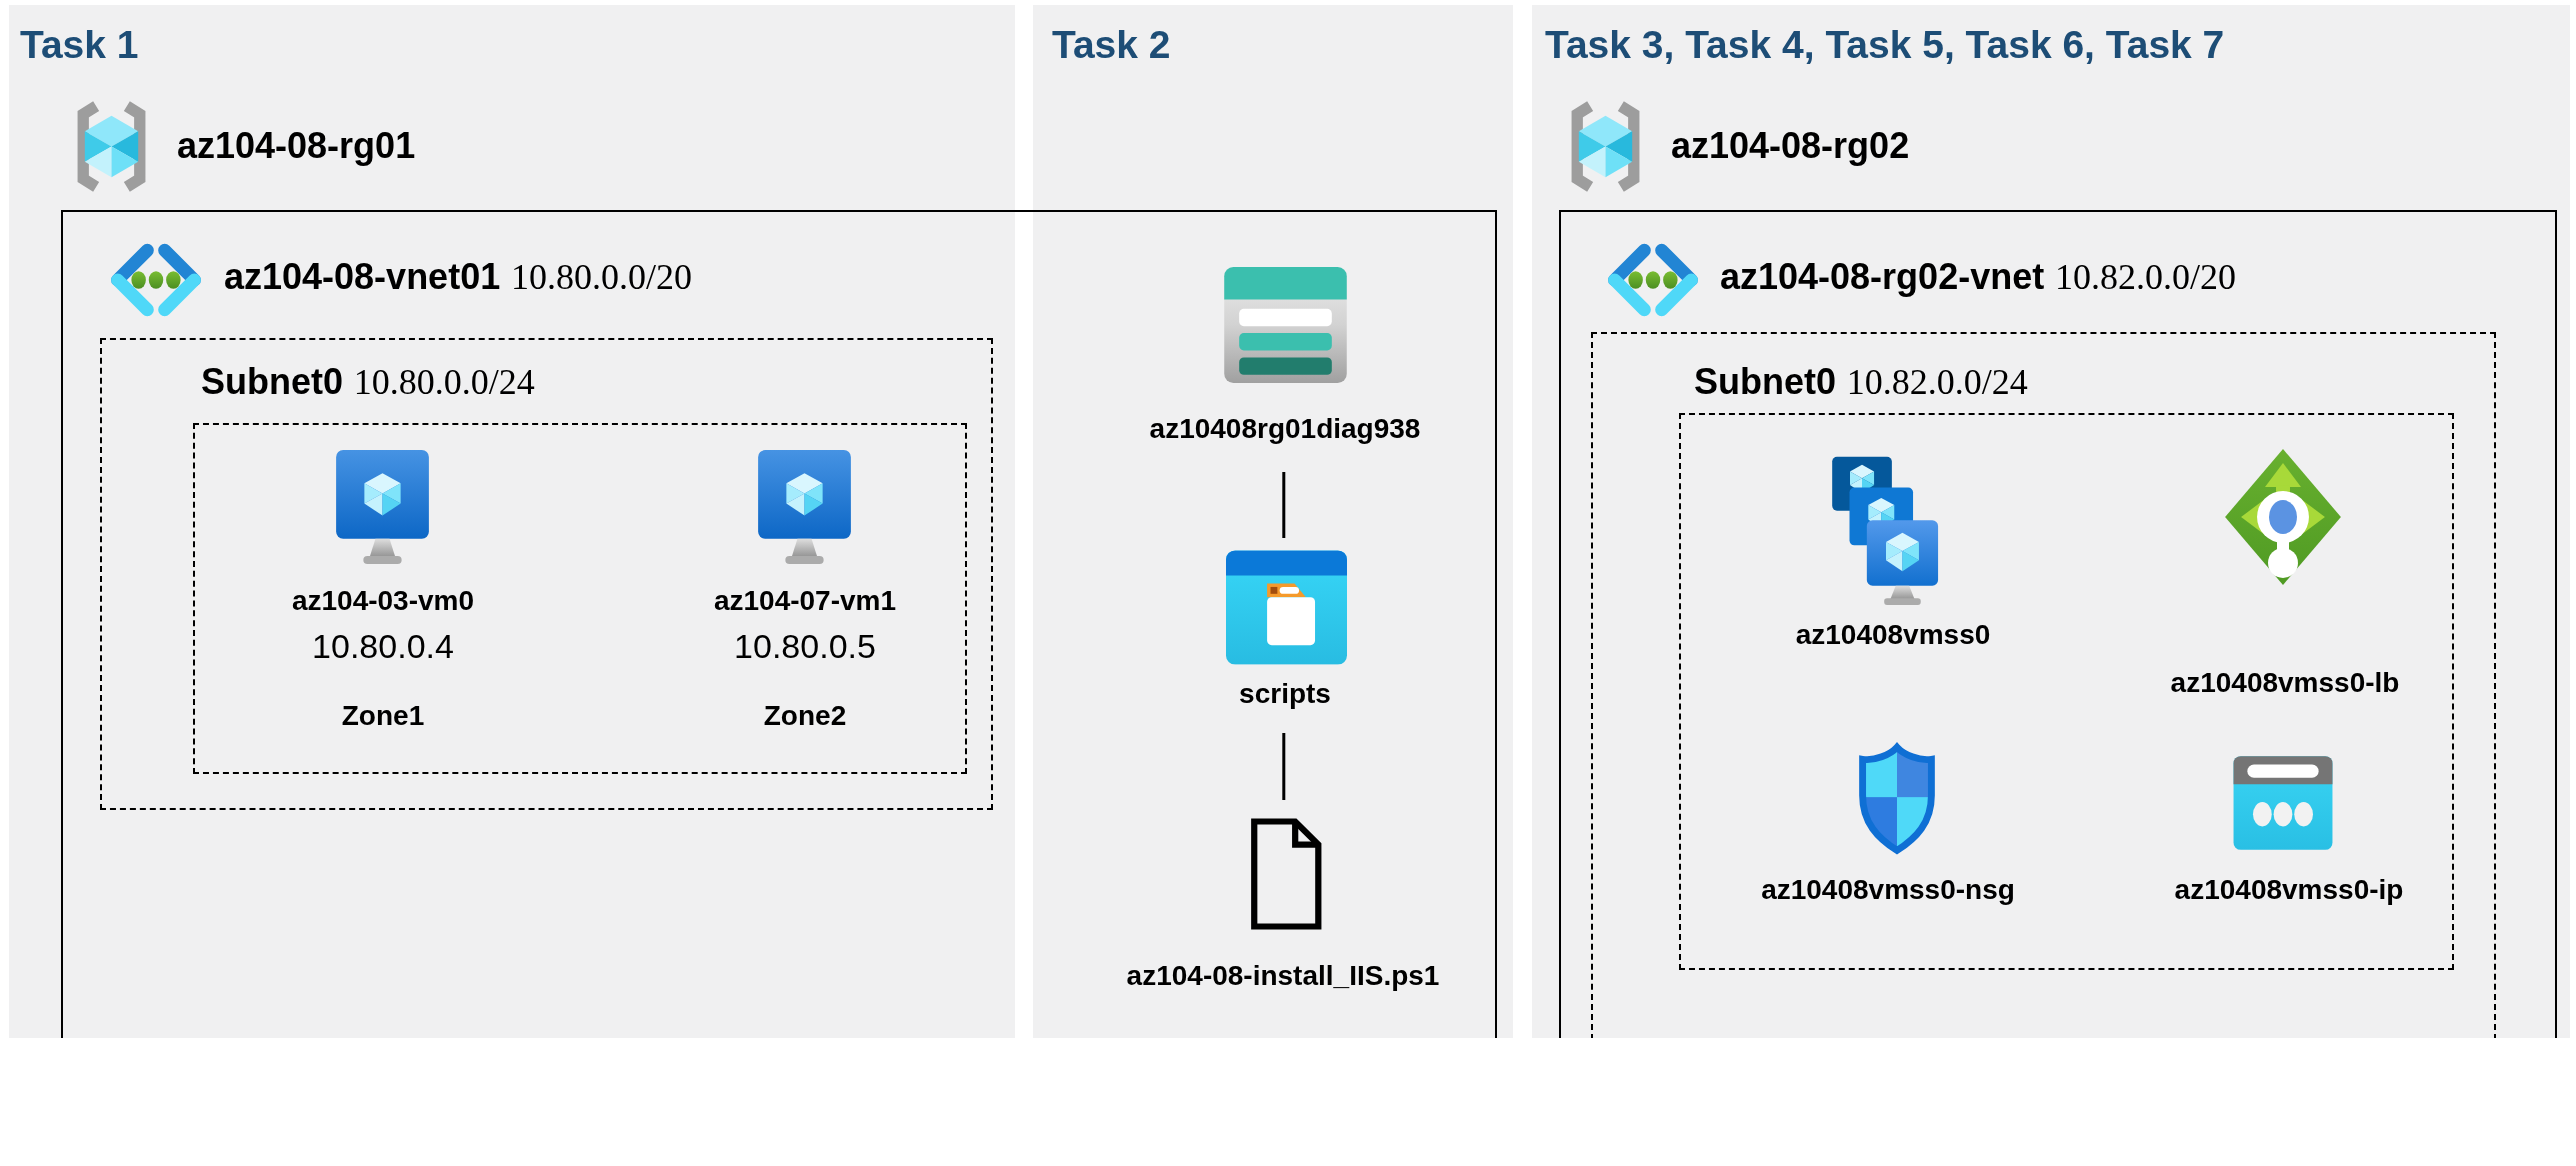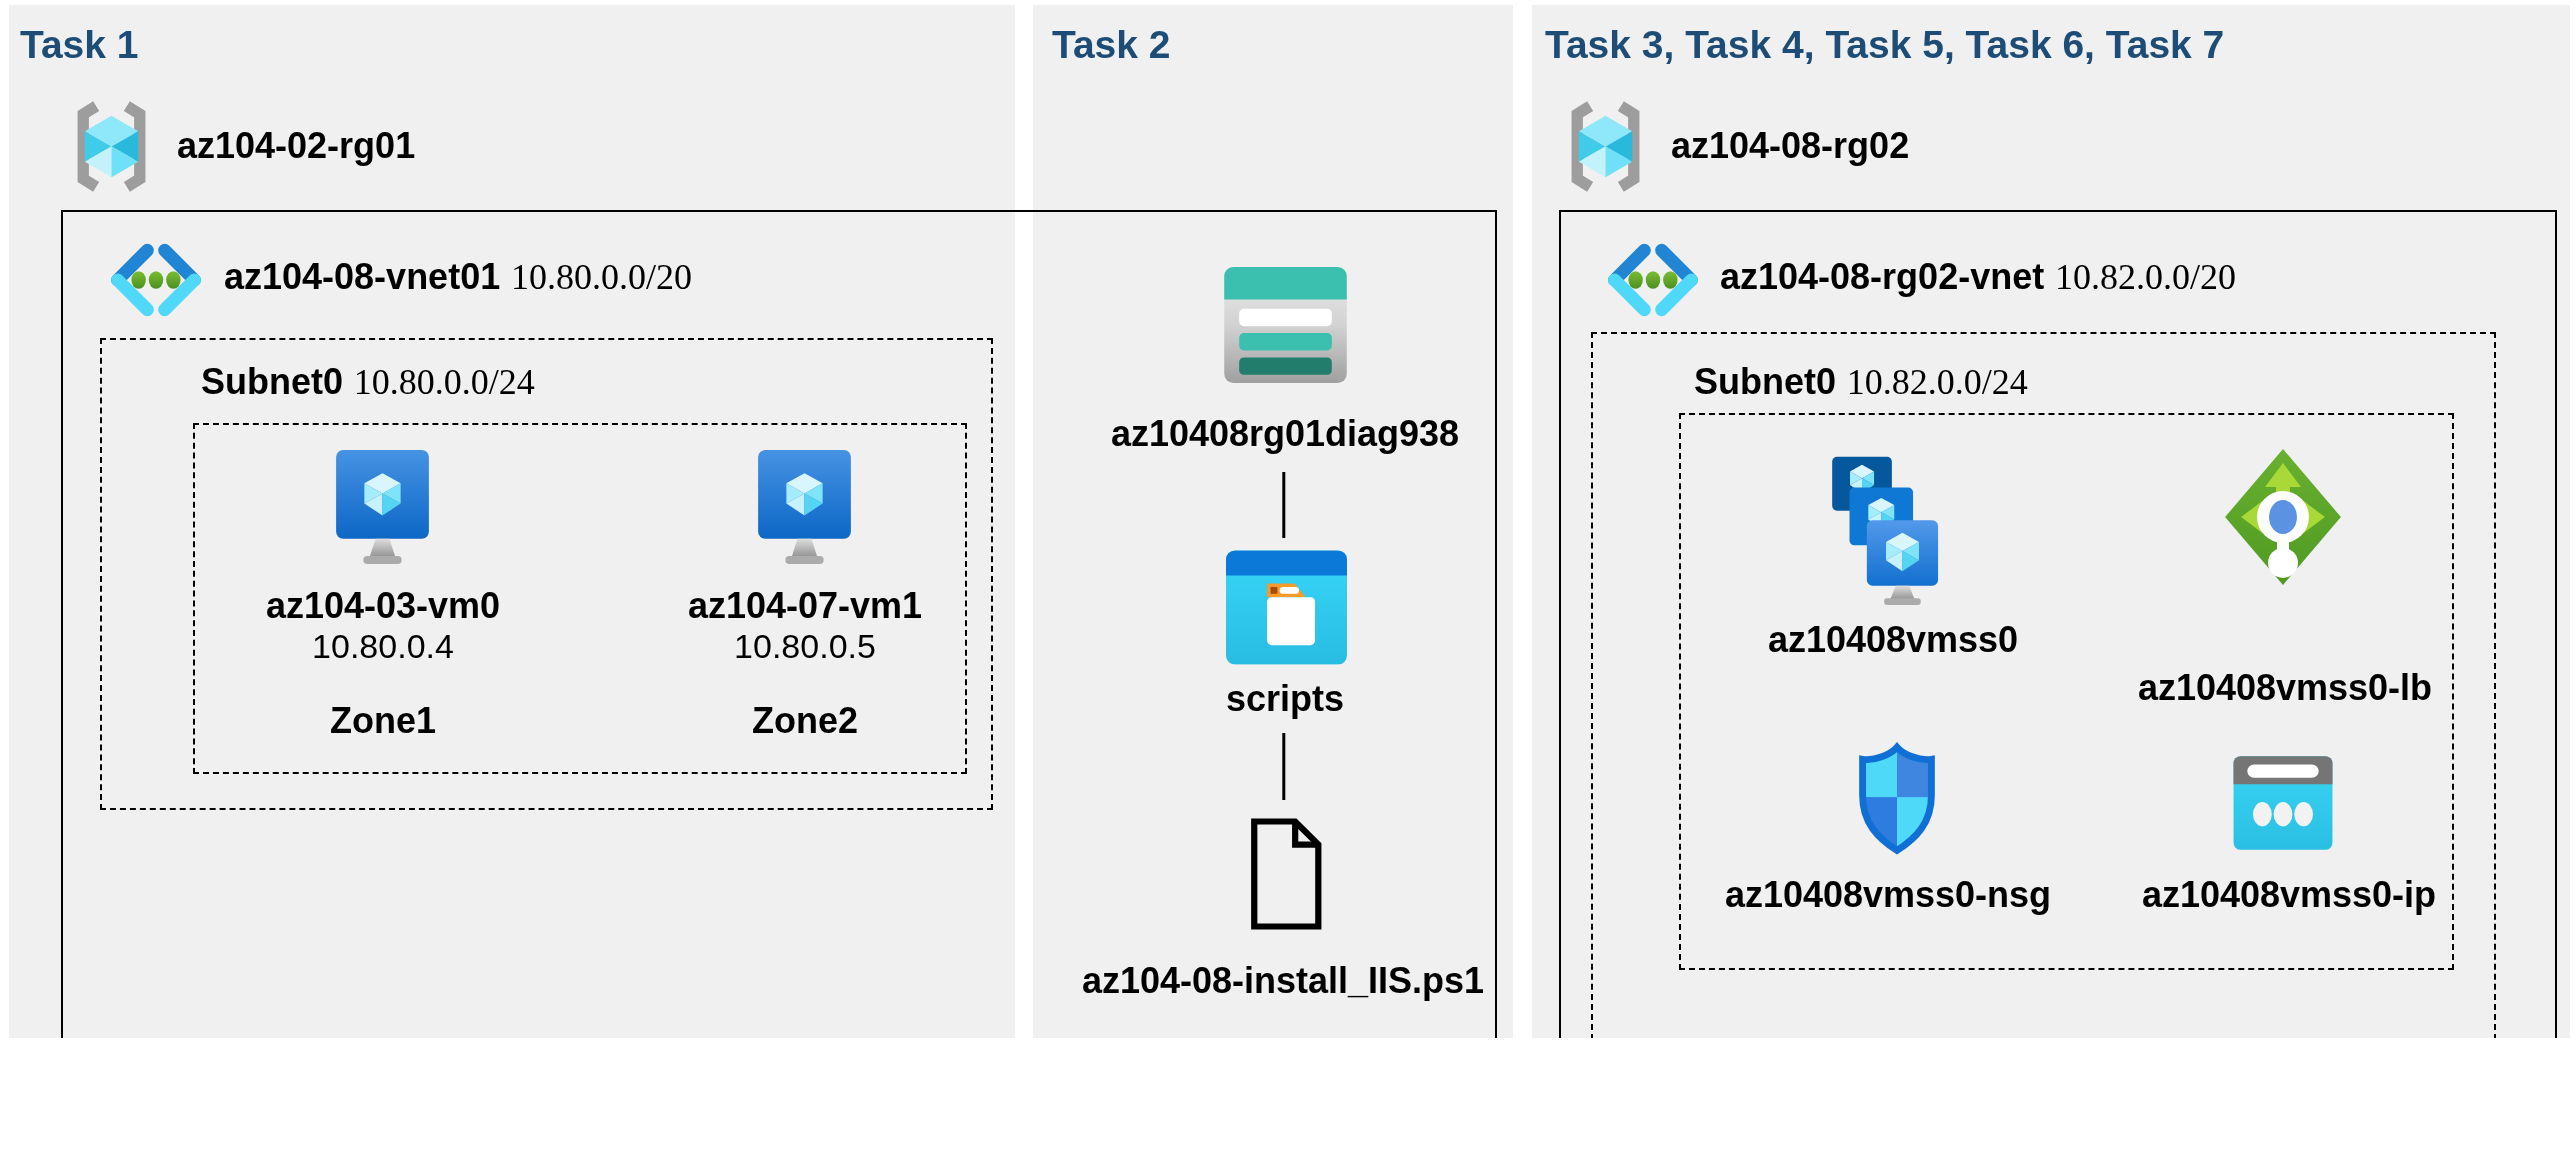--- a/index.html
+++ b/index.html
@@ -5,21 +5,21 @@
   html,body{margin:0;padding:0;background:#ffffff;}
   .stage{position:relative;width:2576px;height:1038px;background:#ffffff;overflow:hidden;
          font-family:"Liberation Sans","DejaVu Sans",sans-serif;color:#000;}
   .panel{position:absolute;top:5.4px;height:1154px;background:#f0f0f1;}
   .heading{position:absolute;font-size:39px;font-weight:700;color:#1d4d76;white-space:nowrap;}
   .box-solid{position:absolute;border:2.7px solid #000;background:transparent;}
   .box-dashed{position:absolute;border:2.7px dashed #000;background:transparent;}
   .icon{position:absolute;}
   .reslabel{position:absolute;font-size:36px;font-weight:700;white-space:nowrap;}
   .reslabel .cidr{font-weight:400;margin-left:10.8px;font-family:Liberation Serif, serif;}
-  .clabel{position:absolute;transform:translateX(-50%);font-size:36px;font-weight:700;
+  .clabel{position:absolute;transform:translateX(-50%);font-size:28px;font-weight:700;
           white-space:nowrap;text-align:center;}
   .clabel.reg{font-weight:400;font-size:34px;}
   .vline{position:absolute;width:3.4px;background:#000;transform:translateX(-50%);}
   svg{display:block;}
 </style>
 </head>
 <body>
 
 <svg width="0" height="0" style="position:absolute" aria-hidden="true">
   <defs>
@@ -168,21 +168,21 @@
   <div class="panel" style="left:1033px;width:480px;"></div>
   <div class="panel" style="left:1532px;width:1038px;"></div>
 
   <div class="heading" style="left:20px;top:23px;">Task 1</div>
   <div class="heading" style="left:1052px;top:23px;">Task 2</div>
   <div class="heading" style="left:1545px;top:23px;">Task 3, Task 4, Task 5, Task 6, Task 7</div>
 
   <svg class="icon" style="left:67px;top:96px;" width="89" height="101" viewBox="0 0 132 150">
       <use href="#icon-rg"></use>
     </svg>
-  <div class="reslabel" style="left:177px;top:125px;">az104-02-rg01</div>
+  <div class="reslabel" style="left:177px;top:125px;">az104-08-rg01</div>
 
   <div class="box-solid" style="left:61px;top:210px;width:1432px;height:875px;"></div>
 
   <svg class="icon" style="left:98px;top:240px;" width="116" height="80" viewBox="0 0 172 118">
       <use href="#icon-vnet"></use>
     </svg>
   <div class="reslabel" style="left:224px;top:256px;">
     <span>az104-08-vnet01</span><span class="cidr">10.80.0.0/20</span>
   </div>
 

